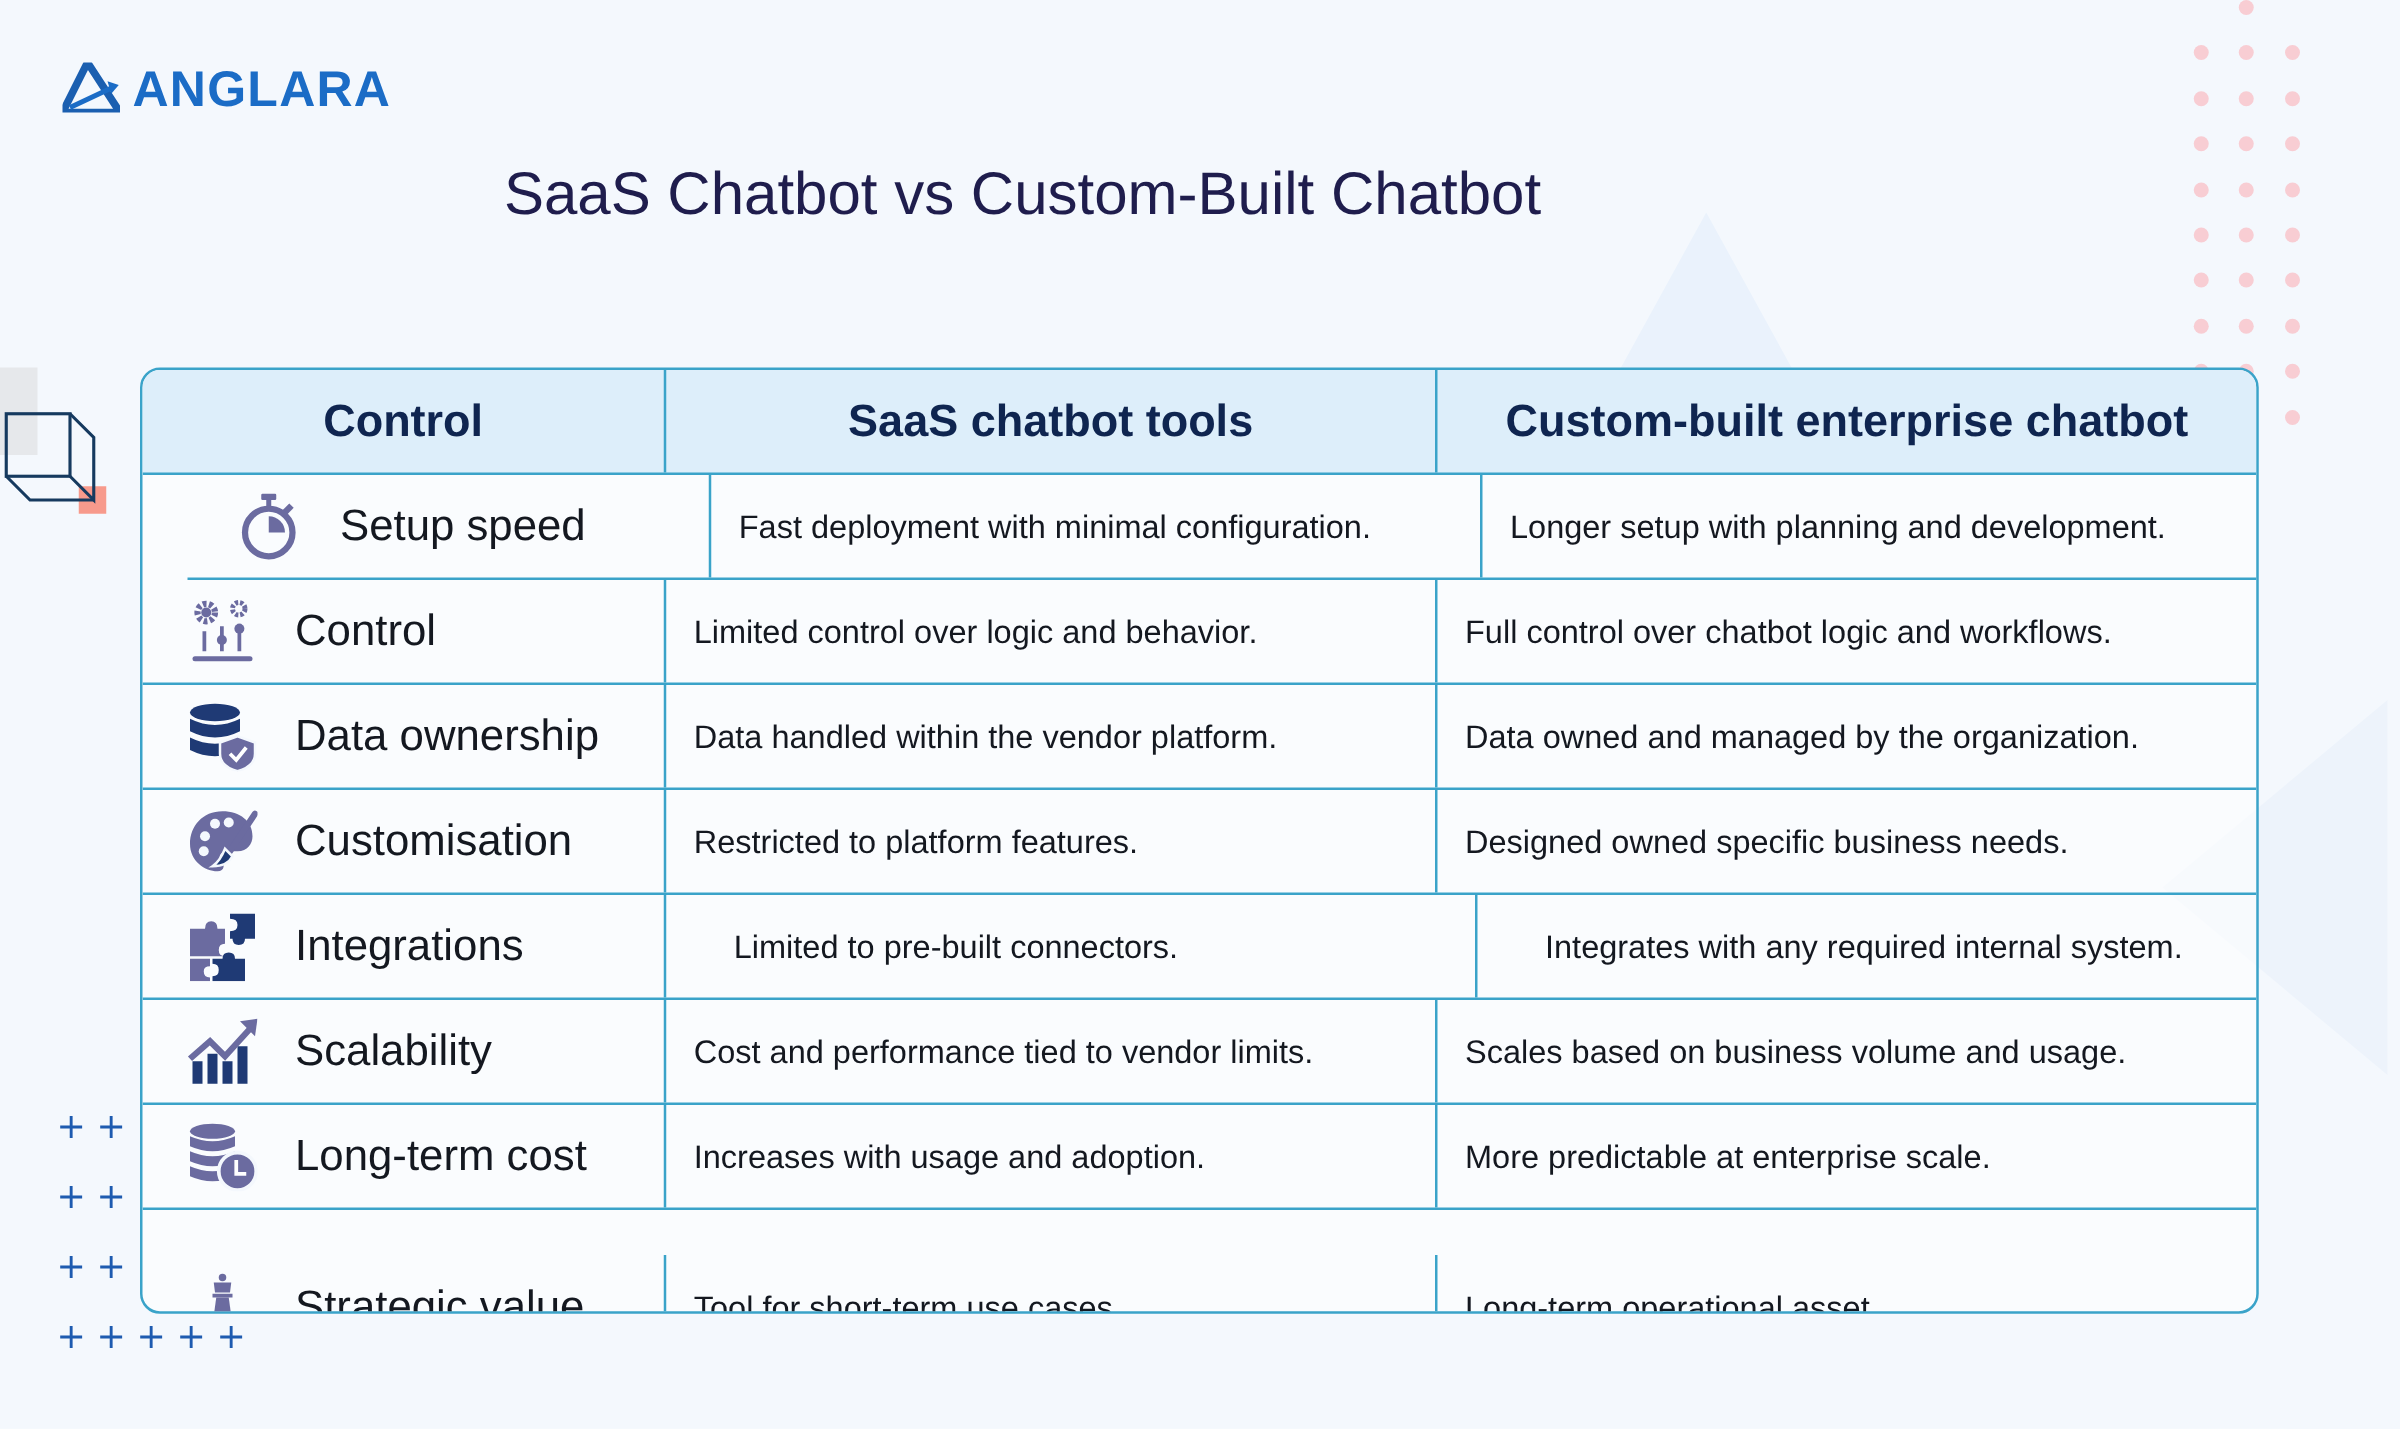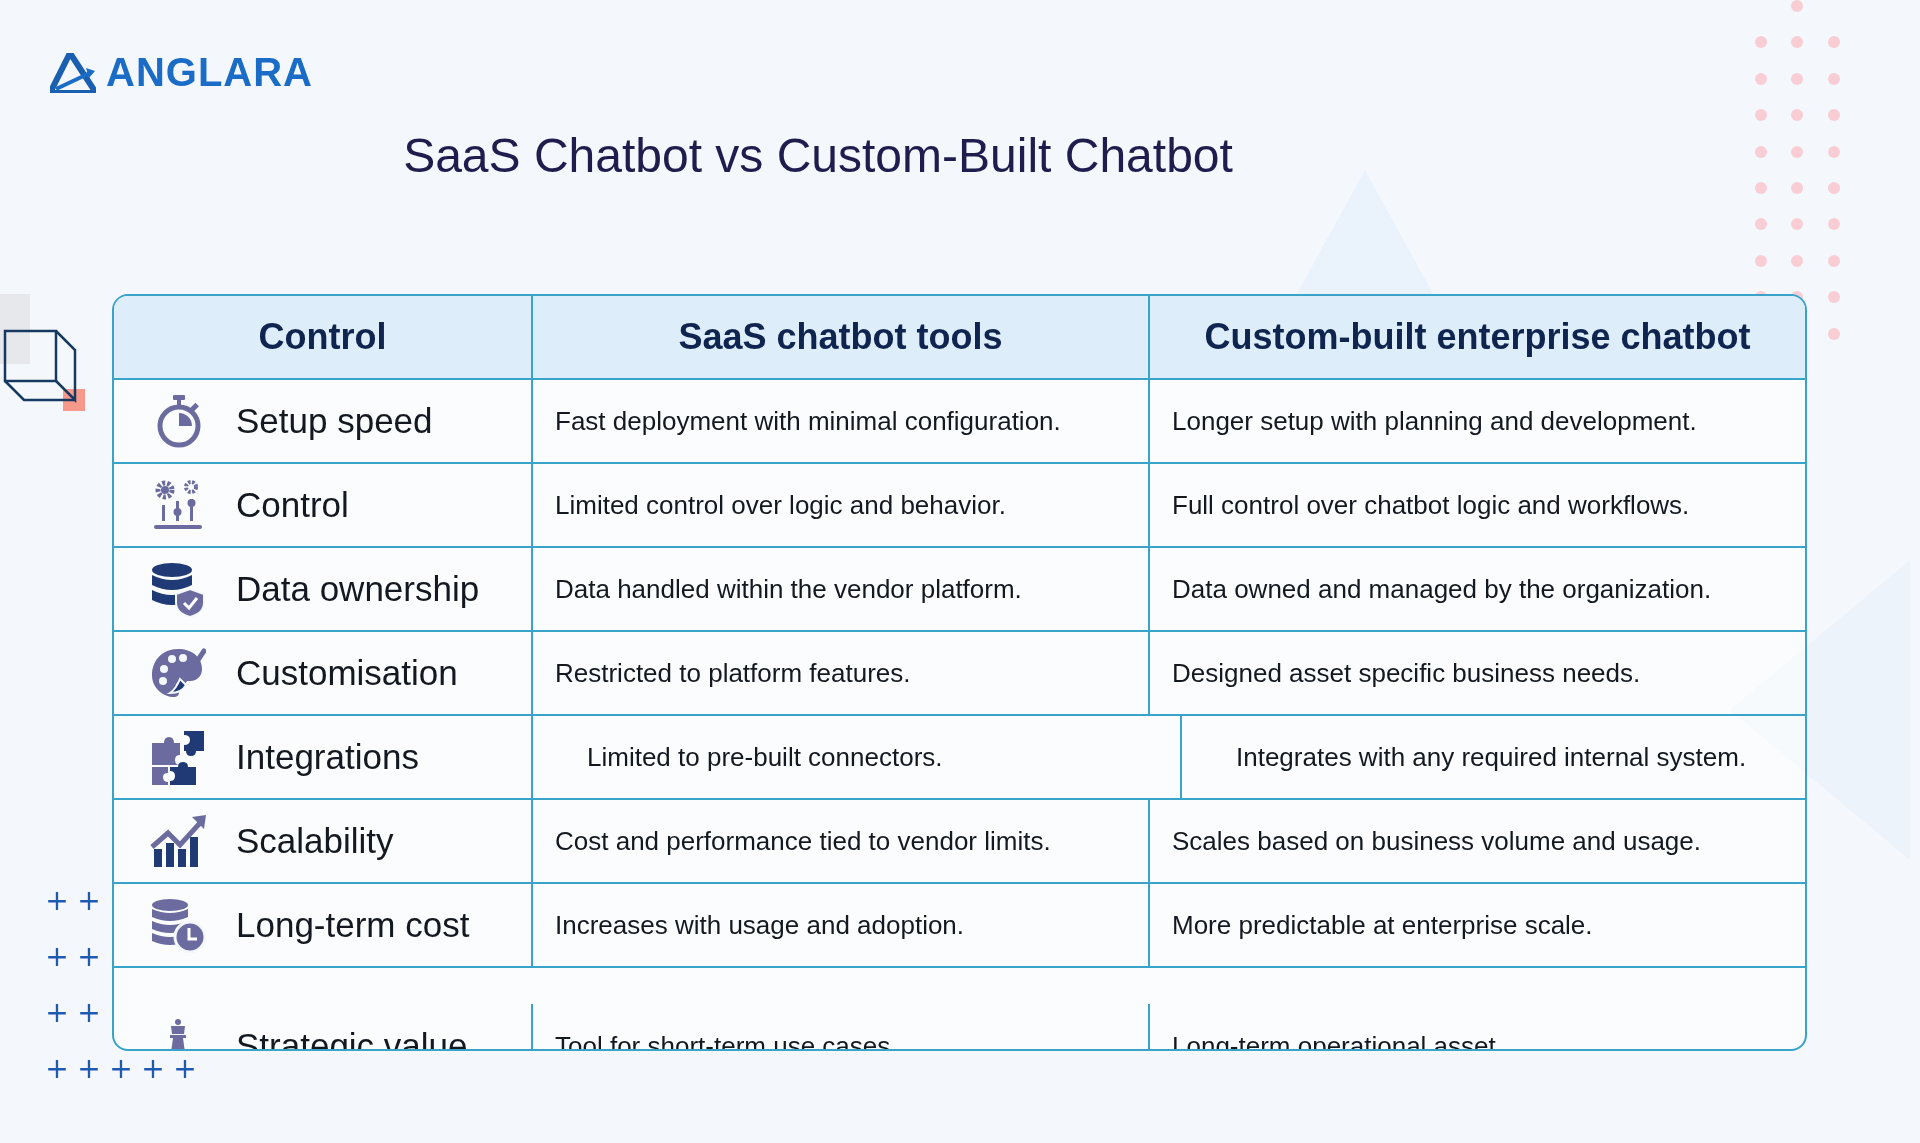--- a/index.html
+++ b/index.html
@@ -16,21 +16,21 @@
     border-bottom:200px solid #eaf2fc;
   }
   .bg-tri2 {
     position:absolute; width:0; height:0;
     border-top:150px solid transparent; border-bottom:150px solid transparent;
     border-right:180px solid #edf3fb;
   }
   .dot { position:absolute; width:12px; height:12px; border-radius:50%; background:#f8cdd3; }
   .plus { position:absolute; color:#1e5bb0; font-size:28px; line-height:28px; width:24px; text-align:center; font-family:"DejaVu Sans", sans-serif; }
   
-  .logo { position:absolute; left:50px; top:50px; display:flex; align-items:center; gap:10px; }
+  .logo { position:absolute; left:50px; top:50px; display:flex; align-items:flex-start; gap:10px; }
   .logo-text { font-size:40px; font-weight:bold; color:#1b6cc6; letter-spacing:1px; }
   
   .title {
     position:absolute; left:0; width:1636px; top:128px; text-align:center;
     font-size:48px; color:#1f1d4d; font-weight:normal;
   }
   
   .table {
     position:absolute; left:112px; top:294px; width:1695px; height:757px;
     border:2px solid #3aa3c9; border-radius:16px; box-sizing:border-box;
@@ -119,21 +119,21 @@
 
 <h1 class="title" style="margin:0;">SaaS Chatbot vs Custom-Built Chatbot</h1>
 
 <div class="table">
   <div class="row head">
     <div class="cell c1">Control</div>
     <div class="cell c2">SaaS chatbot tools</div>
     <div class="cell c3">Custom-built enterprise chatbot</div>
   </div>
 
-  <div class="row body" style="top:84px;">
+  <div class="row body" style="top:84px;margin-left:36px;">
     <div class="cell c1">
       <svg class="aspect-icon" viewBox="0 0 56 56">
         <rect x="23" y="2" width="12" height="5" rx="1" fill="#6b6ba0"></rect>
         <rect x="27" y="6" width="4" height="6" fill="#6b6ba0"></rect>
         <rect x="42" y="10" width="5" height="8" transform="rotate(45 44 14)" fill="#6b6ba0"></rect>
         <circle cx="29" cy="33" r="19" fill="none" stroke="#6b6ba0" stroke-width="5"></circle>
         <path d="M29 33 L29 20 A13 13 0 0 1 42 33 Z" fill="#6b6ba0"></path>
       </svg>
       <span class="aspect-label">Setup speed</span>
     </div>
@@ -197,21 +197,21 @@
         <circle cx="13" cy="36" r="4" fill="#f4f8fd"></circle>
         <path d="M54 6 L34 36" stroke="#6b6ba0" stroke-width="5" stroke-linecap="round"></path>
         <path d="M30 34 Q26 44 20 48 Q32 48 36 40 Z" fill="#1f3a75" stroke="#f4f8fd" stroke-width="2"></path>
       </svg>
       <span class="aspect-label">Customisation</span>
     </div>
     <div class="cell c2">
         <span class="desc">Restricted to platform features.</span>
       </div>
     <div class="cell c3">
-        <span class="desc">Designed asset specific business needs.</span>
+        <span class="desc">Designed owned specific business needs.</span>
       </div>
   </div>
 
   <div class="row body" style="top:420px;gap:32px;">
     <div class="cell c1">
       <svg class="aspect-icon" viewBox="0 0 56 56">
         <path d="M2 14 L14 14 Q14 8 19 8 Q24 8 24 14 L30 14 L30 26 Q25 26 25 31 Q25 36 30 36 L30 36 L2 36 Z" fill="#6b6ba0"></path>
         <path d="M2 38 L18 38 L18 44 Q13 44 13 48 Q13 53 18 53 L18 56 L2 56 Z" fill="#6b6ba0"></path>
         <path d="M20 38 L28 38 Q28 33 33 33 Q38 33 38 38 L46 38 L46 56 L20 56 L20 52 Q25 52 25 47 Q25 42 20 42 Z" fill="#1f3a75"></path>
         <path d="M34 2 L54 2 L54 22 L46 22 Q46 27 41 27 Q36 27 36 22 L34 22 L34 16 Q40 16 40 11 Q40 6 34 6 Z" fill="#1f3a75"></path>

